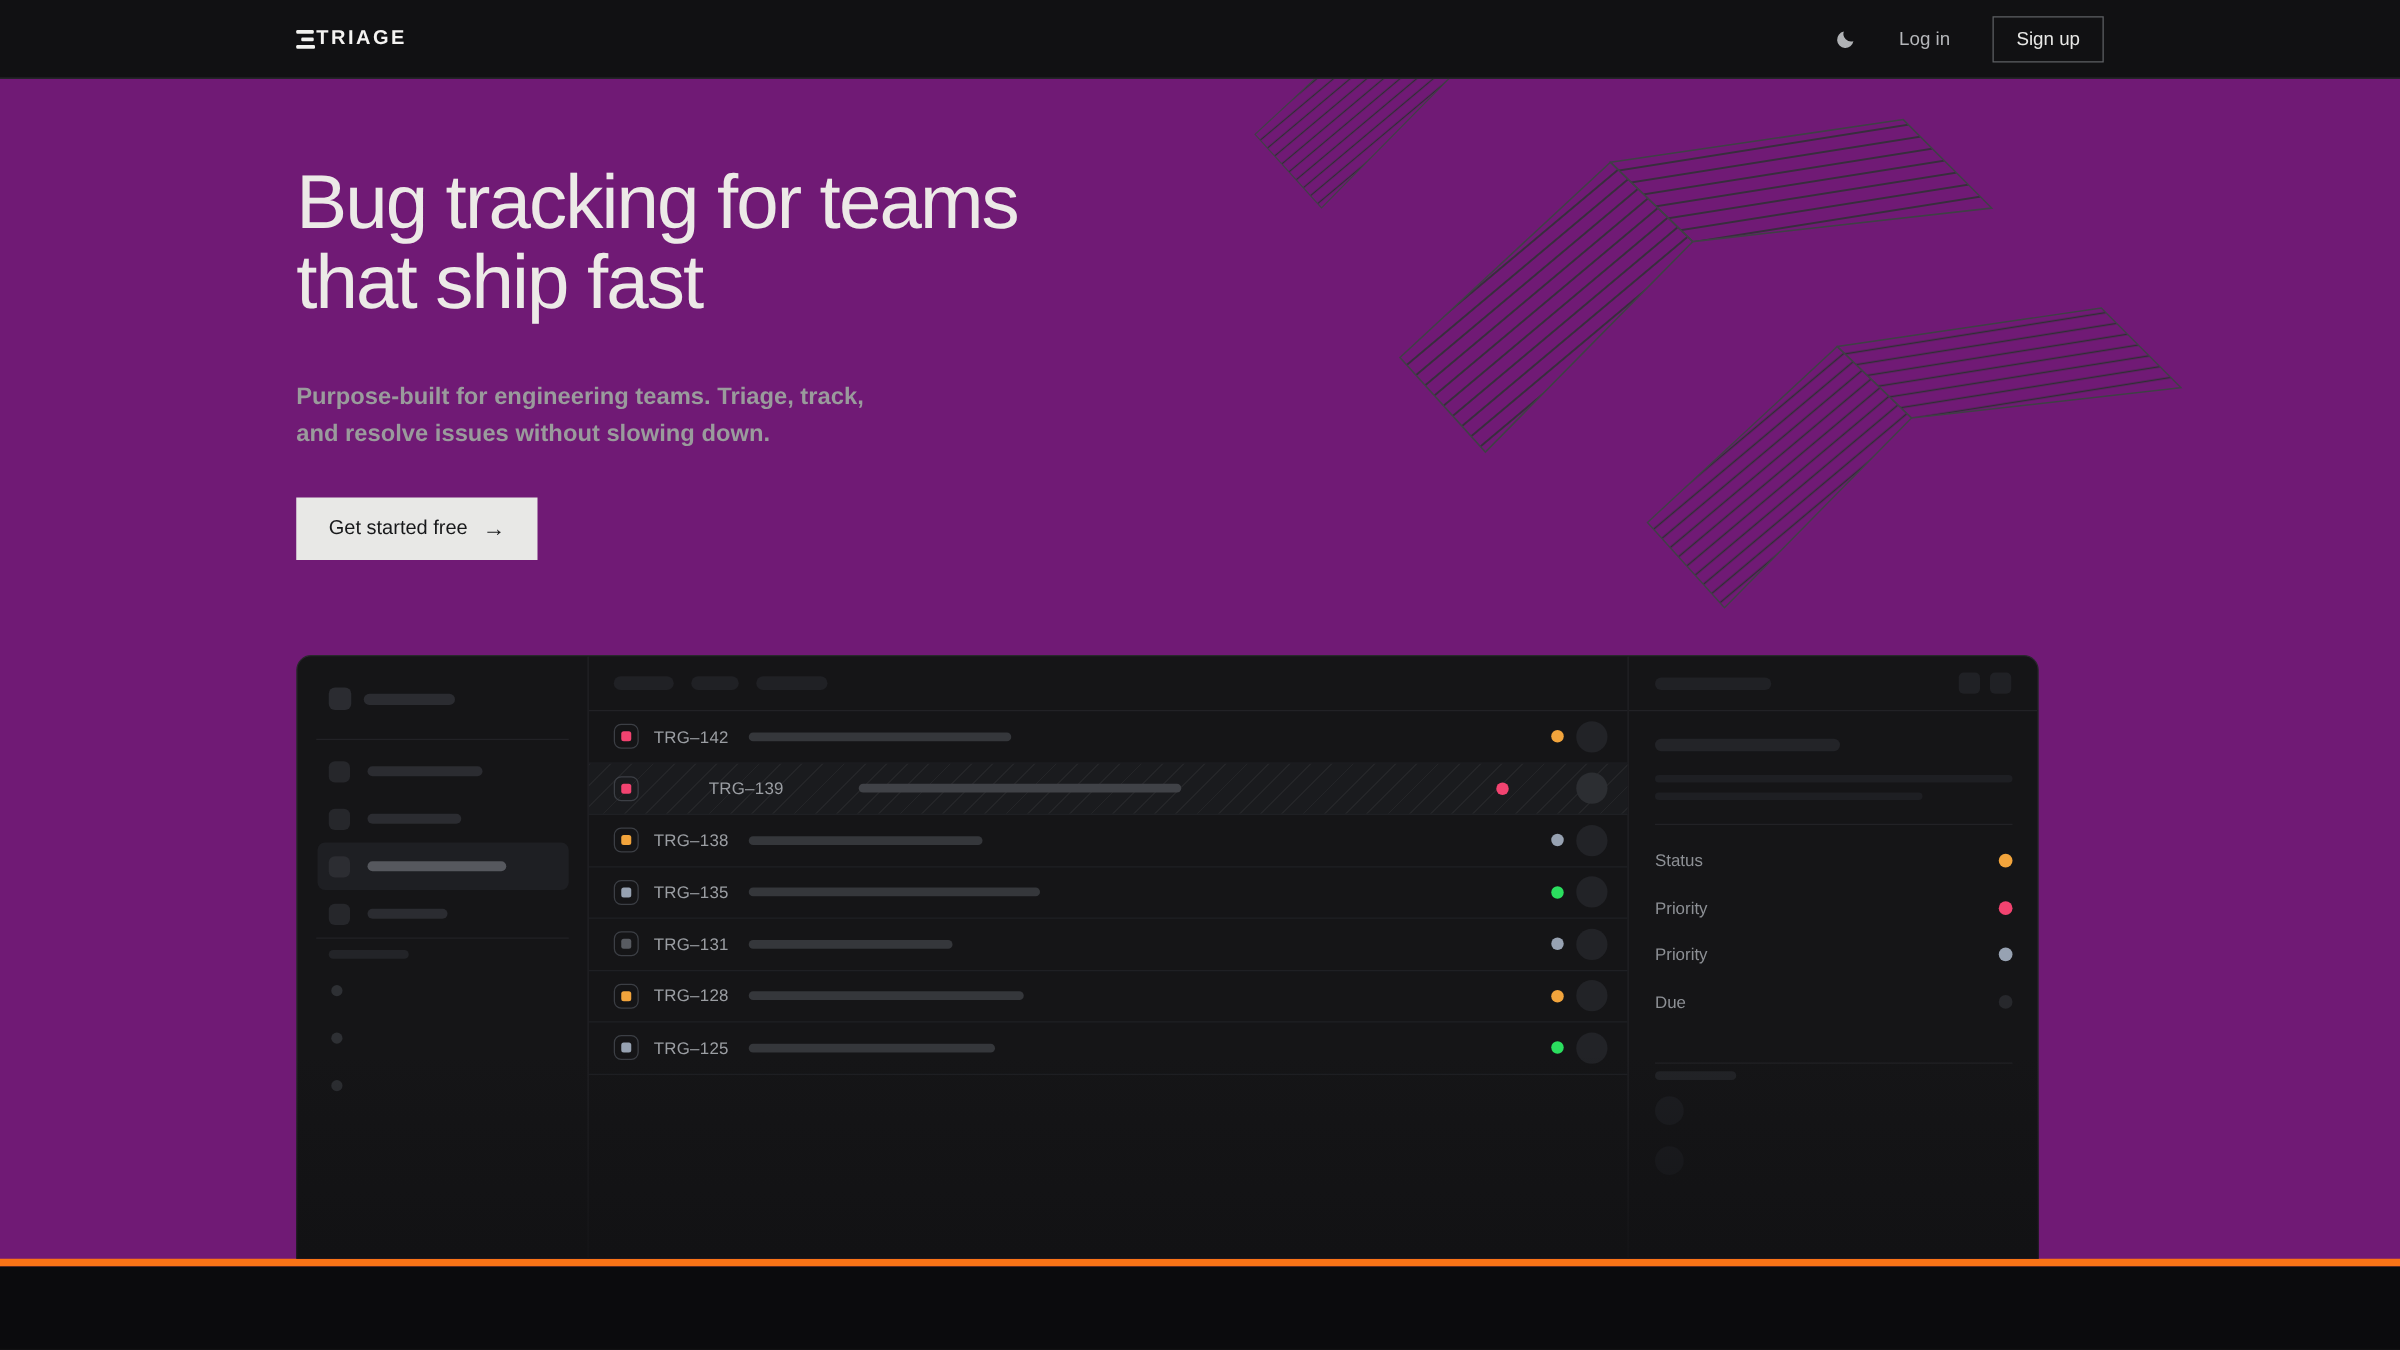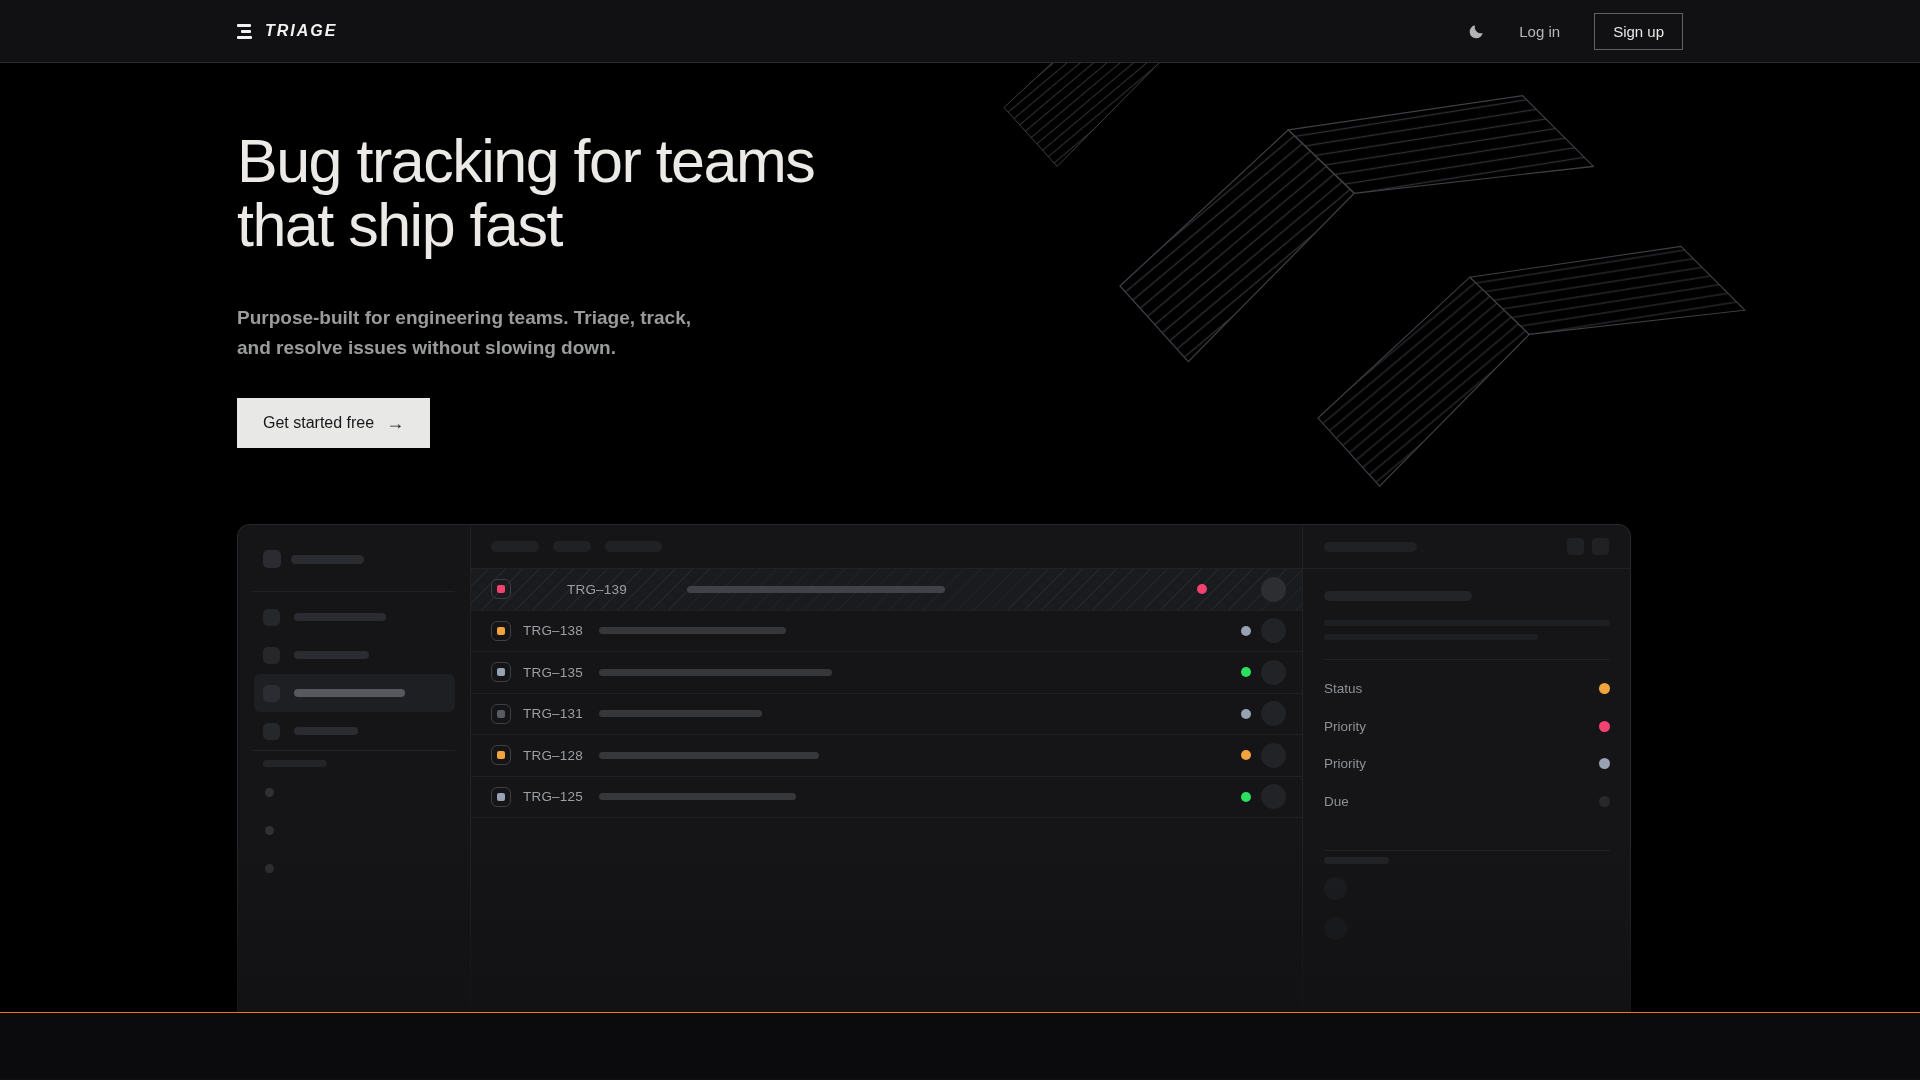--- a/index.html
+++ b/index.html
@@ -12,37 +12,37 @@
   }
 
   
   .nav {
     position:relative; z-index:5;
     height:63px; background:#111113;
     border-bottom:1px solid #2a2a2e;
     display:flex; align-items:center; justify-content:space-between;
     padding:0 237px;
   }
-  .brand { display:flex; align-items:center; gap:12px; cursor:default;font-style:italic; }
+  .brand { display:flex; align-items:center; cursor:default; }
   .logo-glyph { display:flex; flex-direction:column; gap:3px; width:16px; }
   .logo-glyph i { display:block; height:3px; background:#f2f2f0; border-radius:1px; }
   .logo-glyph i:nth-child(1){ width:14px; }
   .logo-glyph i:nth-child(2){ width:10px; margin-left:4px; }
   .logo-glyph i:nth-child(3){ width:15px; }
   .brand-name { font-size:16px; font-weight:700; letter-spacing:2px; color:#f4f3f1; }
   .nav-right { display:flex; align-items:center; gap:34px; }
   .theme-btn { background:none; border:none; cursor:pointer; display:flex; align-items:center; }
   .login { font-size:15px; color:#b5b7ba; background:none; border:none; cursor:pointer; font-family:inherit; }
   .signup {
     font-size:15px; color:#e8e8e6; background:transparent;
     border:1px solid #5e6064; padding:9px 18px; cursor:pointer; font-family:inherit;
   }
 
   
-  .hero { position:relative; height:950px; background:#000000; border-bottom:1px solid #f97316; overflow:hidden;padding-left:48px; }
+  .hero { position:relative; height:950px; background:#701a75; border-bottom:6px solid #f97316; overflow:hidden;padding-left:48px; }
   .decor { position:absolute; top:0; left:0; z-index:0; pointer-events:none; }
 
   .hero h1 {
     position:absolute; z-index:2; left:237px; top:66px;
     font-size:61px; line-height:64px; font-weight:500;
     letter-spacing:-1.5px; color:#eceae7;
   }
   .hero .sub {
     position:absolute; z-index:2; left:237px; top:240px; width:480px;
     font-size:19px; line-height:30px; color:#9a9b9c;font-weight:bold;
@@ -223,20 +223,30 @@
       <span class="side-dot" style="top:339px"></span>
     </aside>
 
     <main class="mk-main">
       <div class="list-head">
         <span class="pill" style="width:48px"></span>
         <span class="pill" style="width:38px"></span>
         <span class="pill" style="width:57px"></span>
       </div>
       <div id="issue-list">
+          <div class="row">
+            <span class="issue-icon">
+              <span class="issue-core" style="background: rgb(242, 67, 112);"></span>
+            </span>
+            <span class="issue-id">TRG–142</span>
+            <span class="row-bar" style="width: 210px;"></span>
+            <span class="row-spacer"></span>
+            <span class="status-dot" style="background: rgb(242, 164, 60);"></span>
+            <span class="avatar"></span>
+          </div>
           <div class="row selected">
             <span class="issue-icon">
               <span class="issue-core" style="background: rgb(242, 67, 112);"></span>
             </span>
             <span class="issue-id">TRG–139</span>
             <span class="row-bar" style="width: 258px;"></span>
             <span class="row-spacer"></span>
             <span class="status-dot" style="background: rgb(242, 67, 112);"></span>
             <span class="avatar"></span>
           </div>

